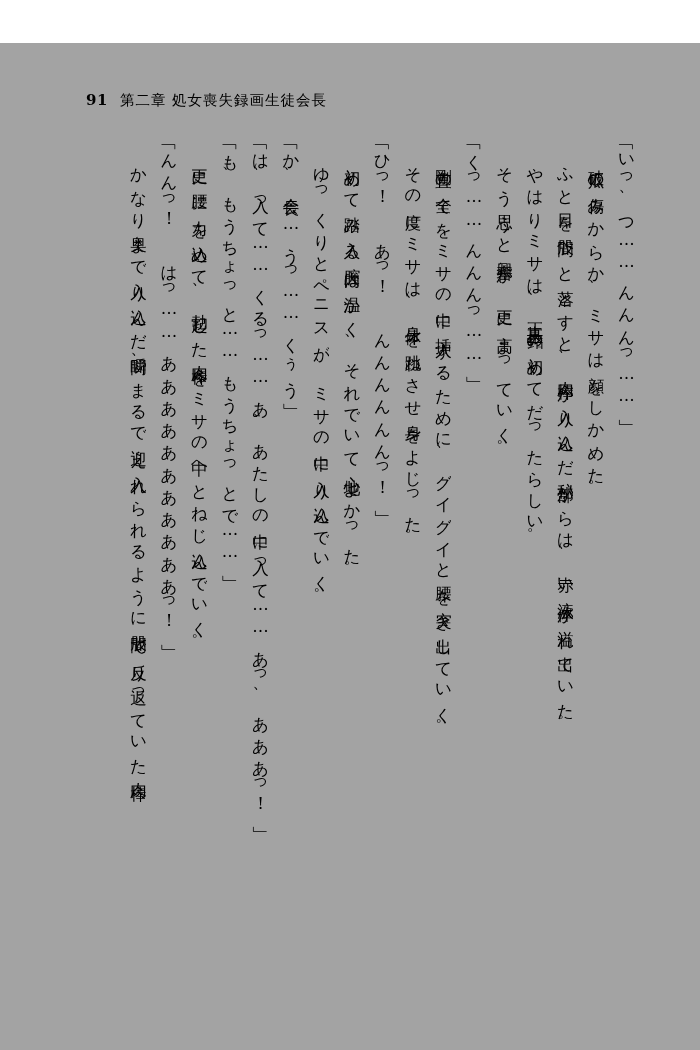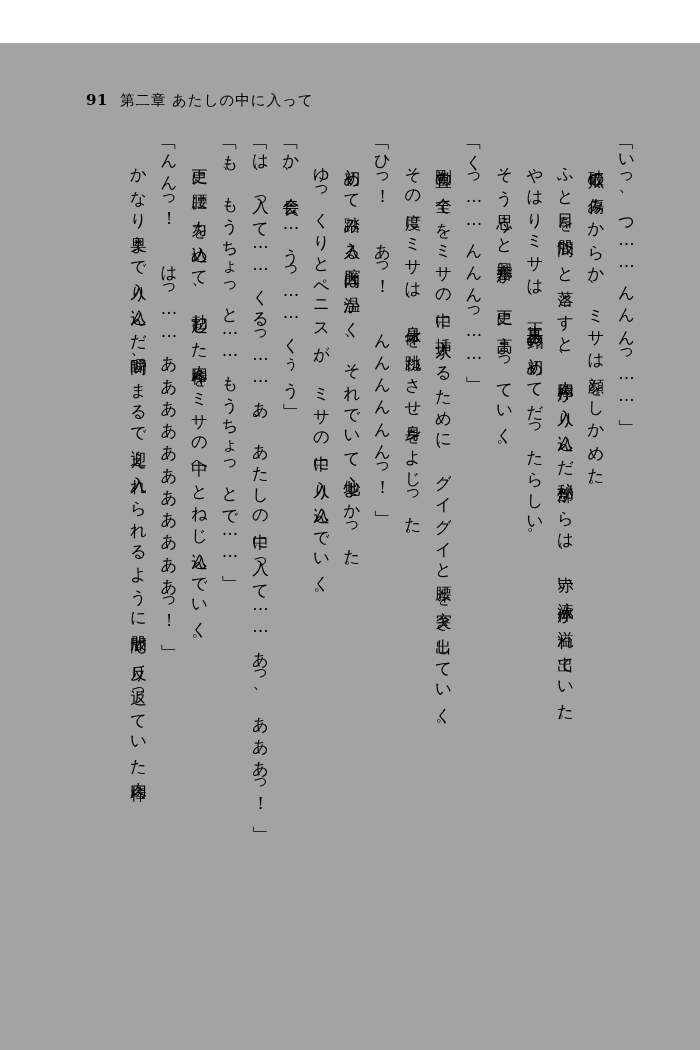--- a/index.html
+++ b/index.html
@@ -69,21 +69,21 @@
     box-sizing: border-box;
   }
 </style>
 </head>
 <body>
 
 <div class="page">
 
   <div class="header">
     <span class="page-number">91</span>
-    <span class="chapter-title">第二章 あたしの中に入って</span>
+    <span class="chapter-title">第二章 処女喪失録画生徒会長</span>
   </div>
 
   <div class="body-area">
     <div class="vline">「いっ、つ……んんんっ……」</div>
     <div class="vline indent">破瓜の傷みからか、ミサは顔をしかめた。</div>
     <div class="vline indent">ふと目を股間へと落とすと、肉棒が入り込んだ秘部からは、赤い液体が溢れ出ていた。</div>
     <div class="vline indent">やはりミサは、正真正銘の初めてだったらしい。</div>
     <div class="vline indent">そう思うと興奮が、更に高まっていく。</div>
     <div class="vline">「くっ……んんんっ……」</div>
     <div class="vline indent">剛直の全てをミサの中に挿入するために、グイグイと腰を突き出していく。</div>

